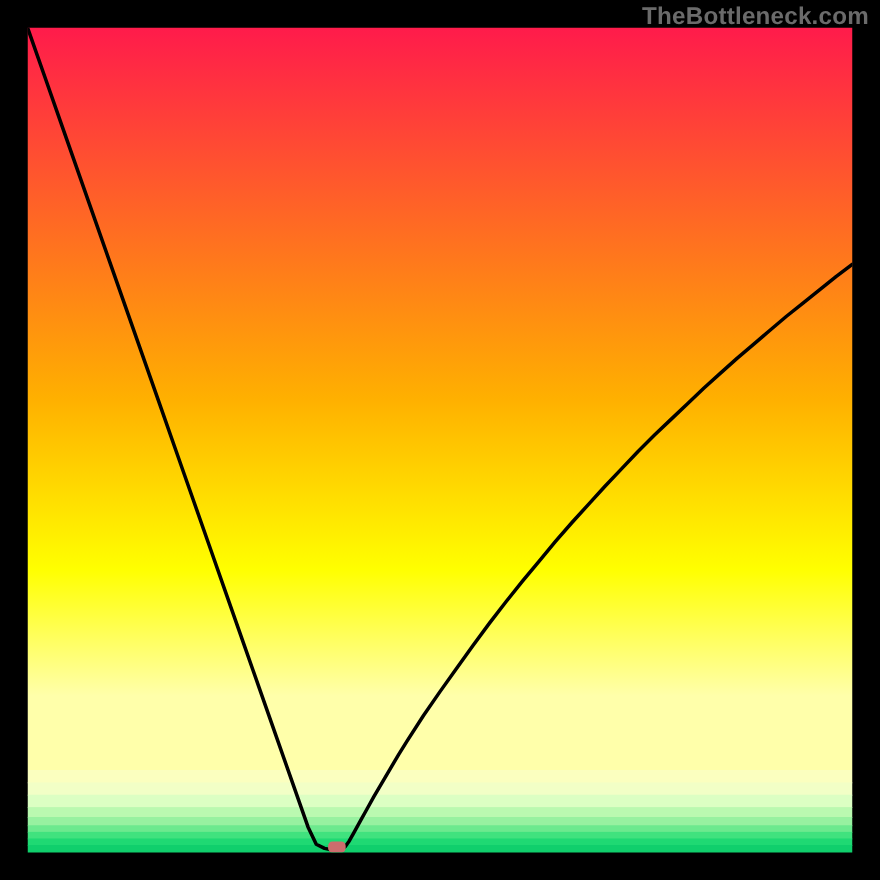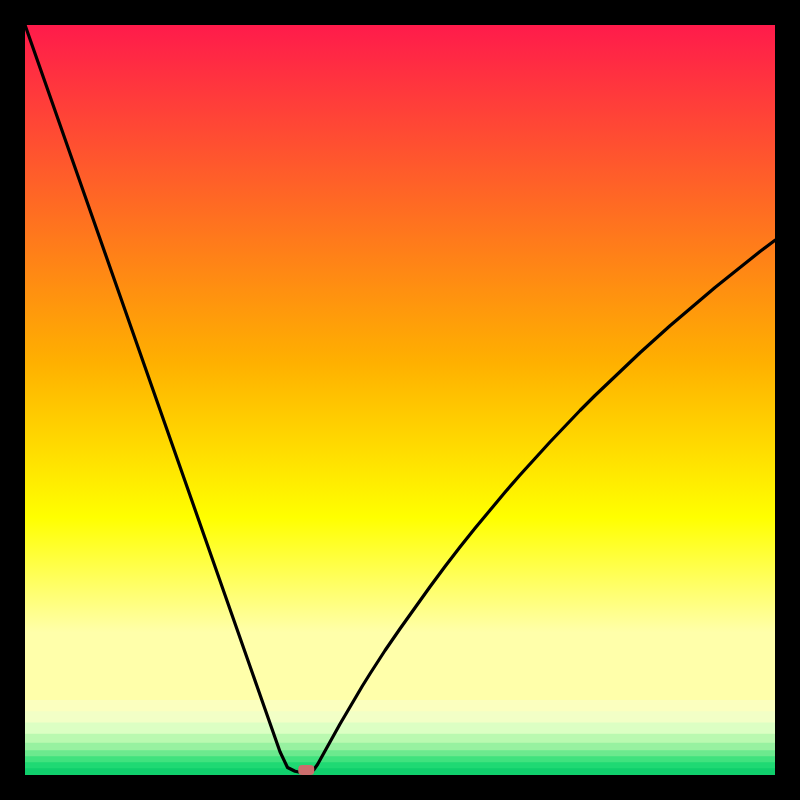--- a/index.html
+++ b/index.html
@@ -32,20 +32,21 @@
     font-size: 22px;
     color: #6b6b6b;
     letter-spacing: 0.2px;
   }
   svg { display: block; }
 </style>
 </head>
 <body>
 
 <div class="outer">
+  <div class="watermark">TheBottleneck.com</div>
   <div class="plot-area">
     <svg id="chart-svg" width="750" height="750" viewBox="0 0 750 750">
       <defs>
         <linearGradient id="bg-grad" x1="0" y1="0" x2="0" y2="1">
             <stop offset="0%" stop-color="#ff1b4b"></stop>
             <stop offset="50%" stop-color="#ffb000"></stop>
             <stop offset="73%" stop-color="#ffff00"></stop>
             <stop offset="83%" stop-color="#ffff66"></stop>
             <stop offset="90%" stop-color="#ffffaa"></stop>
           </linearGradient>

